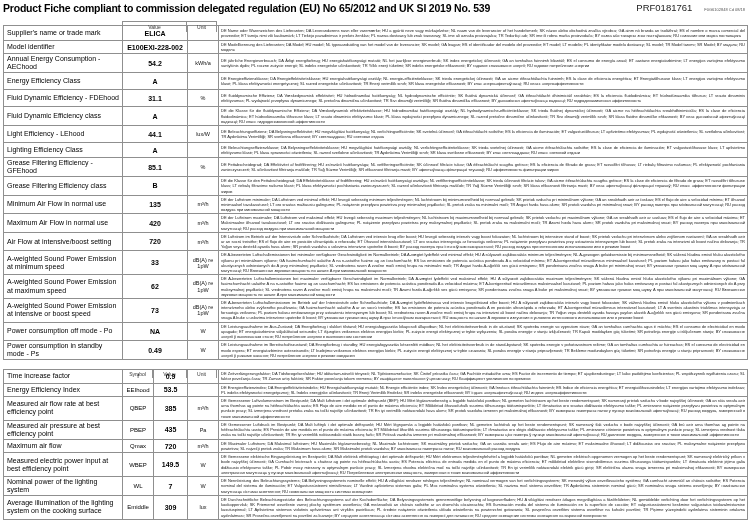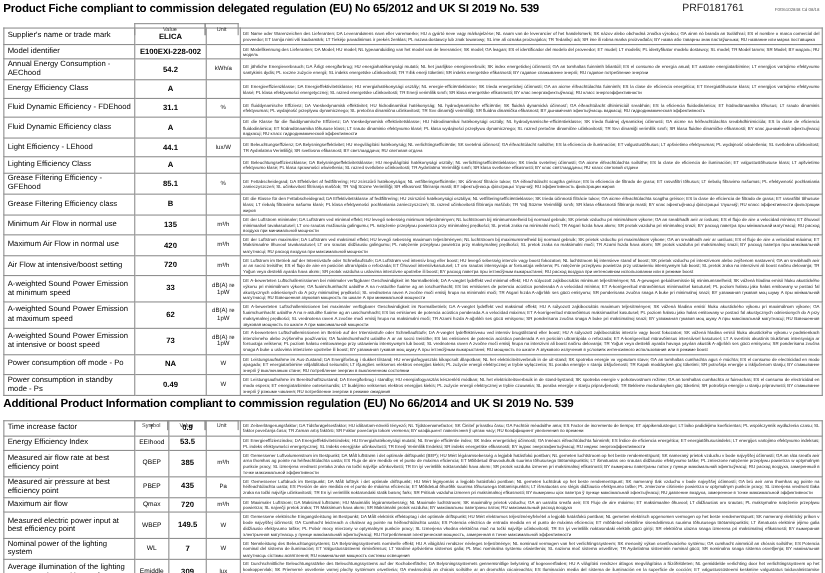--- a/index.html
+++ b/index.html
@@ -1,20 +1,20 @@
 <!DOCTYPE html>
 <html><head>
 <meta charset="utf-8">
 <style>
   html,body{margin:0;padding:0;background:#fff;}
   body{width:750px;height:521px;font-family:"Liberation Sans",sans-serif;color:#000;overflow:hidden;}
   .page{position:relative;width:744px;margin:0 auto;padding-top:2px;}
   .tophdr{display:flex;justify-content:space-between;align-items:flex-start;height:12px;}
   .doc-title{font-size:10.5px;font-weight:bold;letter-spacing:-0.2px;}
-  .hdr-right{display:flex;align-items:baseline;gap:28px;padding-right:2px;}
+  .hdr-right{display:flex;align-items:baseline;gap:12px;padding-right:2px;}
   .doc-number{font-size:9.5px;color:#222;}
   .doc-code{font-size:4px;color:#555;}
   .colhead{margin-left:119px;height:11px;}
   .hbox{display:inline-block;box-sizing:border-box;border:1px solid #8f8f8f;border-bottom:none;font-size:5px;color:#333;text-align:center;height:11px;line-height:11px;vertical-align:bottom;margin-right:-1px;}
   table{border-collapse:collapse;table-layout:fixed;width:744px;}
   td{border:1px solid #8f8f8f;vertical-align:middle;box-sizing:border-box;}
   .lbl{font-size:7px;padding:1px 3px;line-height:1.15;}
   .val{font-size:7px;font-weight:bold;text-align:center;padding:0 1px;}
   .sym{font-size:6px;text-align:center;padding:0 1px;}
   .unit{font-size:5.5px;text-align:center;line-height:1.1;padding:0 1px;color:#111;}
@@ -153,21 +153,20 @@
         </tr>
       <tr class="h15">
           <td class="lbl">Power consumption in standby mode - Ps</td>
           <td class="val">0.49</td>
           <td class="unit">W</td>
           <td class="desc">DE Leistungsaufnahme im Bereitschaftszustand; DA Energiforbrug i standby; HU energiafogyasztás készenléti módban; NL het elektriciteitsverbruik in de stand-bystand; SK spotreba energie v pohotovostnom režime; GA an tomhaltas cumhachta ar fuireachas; ES el consumo de electricidad en modo espera; ET energiatarbimine ooteseisundis; LT budėjimo veiksenos elektros energijos kiekis; PL zużycie energii elektrycznej w trybie czuwania; SL poraba energije v stanju pripravljenosti; TR Bekleme modundayken güç tüketimi; SR potrošnja energije u stanju pripravnosti; BY спажыванне энергіі ў рэжыме чакання; RU потребление энергии в режиме ожидания</td>
         </tr>
     </tbody>
   </table>
 
-  <div class="sec2-title">Additional Product Information compliant to commission regulation (EU) No 66/2014 and UK SI 2019 No. 539</div>
 
   <div class="colhead" style="height:9px">
     <span class="hbox" style="width:31px;height:9px;line-height:9px">Symbol</span><span class="hbox" style="width:35px;height:9px;line-height:9px">Value</span><span class="hbox" style="width:31px;height:9px;line-height:9px">Unit</span>
   </div>
 
   <table>
     <colgroup>
         <col style="width:119px">
         <col style="width:31px">
         <col style="width:34px">

